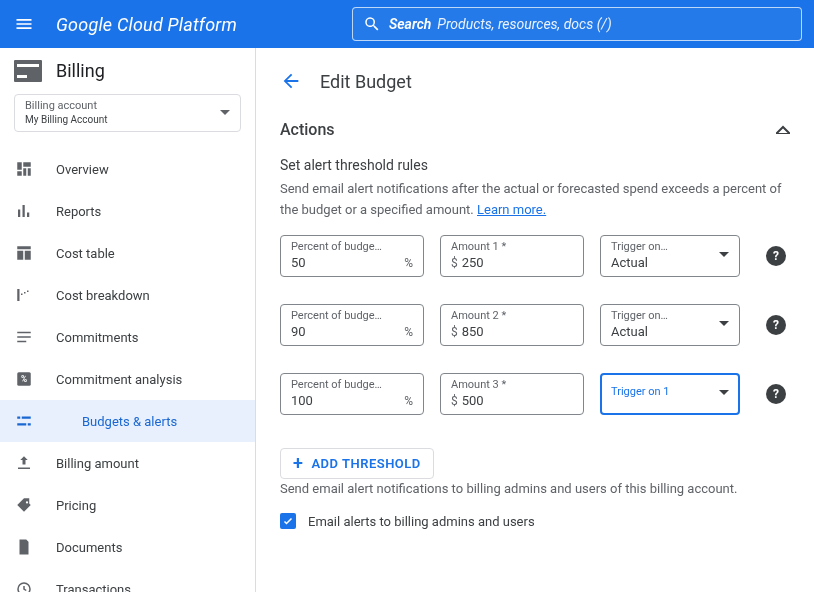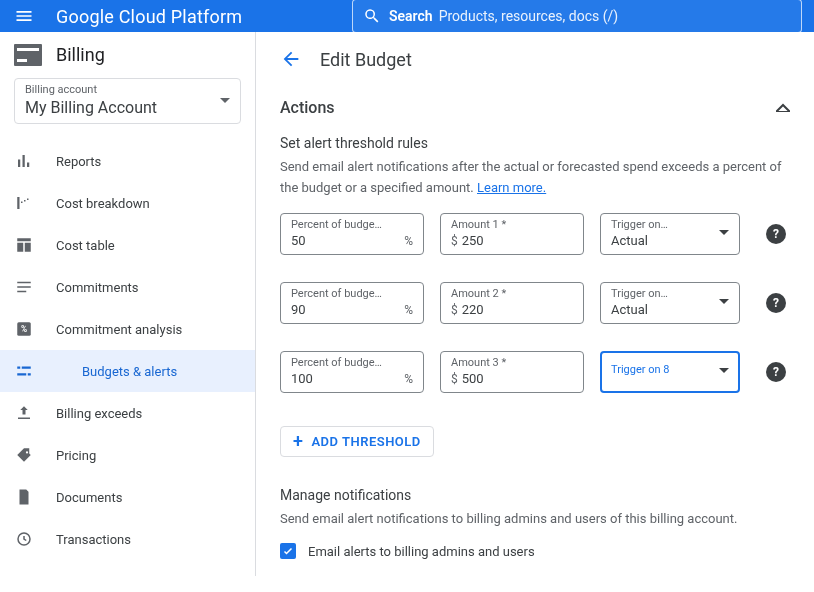--- a/index.html
+++ b/index.html
@@ -10,25 +10,26 @@
       color: #3c4043;
       background: #fff;
       width: 814px;
       height: 592px;
       overflow: hidden;
     }
 
     
     .topbar {
       background: #1a73e8;
-      height: 32px;
+      height: 48px;
       display: flex;
       align-items: center;
       color: #fff;
       padding: 0 12px;
+      font-style: italic;
     }
     .topbar .menu-icon {
       width: 24px; height: 24px;
       display: inline-flex; align-items: center; justify-content: center;
       margin-right: 20px;
     }
     .topbar .logo {
       font-size: 18px; font-weight: 400;
       letter-spacing: 0.2px;
     }
@@ -43,37 +44,37 @@
       align-items: center;
       padding: 0 10px;
       color: #fff;
     }
     .searchbox .search-label { font-weight: 600; margin-left: 8px; margin-right: 6px; font-size: 14px; }
     .searchbox .search-ph { font-size: 14px; color: rgba(255,255,255,0.9); font-weight: 400; }
 
     
     .content { display: flex; height: calc(100% - 48px); }
     .sidebar { width: 256px; border-right: 1px solid #dadce0; }
-    .main { flex: 1; padding: 0 24px 20px 24px; overflow: hidden; position: relative; }
+    .main { flex: 1; padding: 6px 24px 20px 24px; overflow: hidden; position: relative; }
 
     
     .sidebar-header { display: flex; align-items: flex-start; padding: 12px 20px 8px 14px; }
     .billing-icon { width: 28px; height: 22px; background: #5f6368; position: relative; margin-right: 14px; border-radius: 1px; }
     .billing-icon::before { content:""; position:absolute; top:4px; left:3px; right:3px; height:3px; background:#fff; }
     .billing-icon::after { content:""; position:absolute; bottom:4px; left:3px; width:10px; height:3px; background:#fff; }
     .sidebar-title { font-size: 18px; color: #202124; }
     .account-container { padding: 4px 14px 12px 14px; }
     .account-box {
       border: 1px solid #dadce0;
       border-radius: 4px;
       padding: 4px 10px 6px 10px;
       position: relative;
     }
     .account-label { font-size: 11px; color: #5f6368; }
-    .account-value { font-size: 16px; color: #3c4043; margin-top: 2px; }
+    .account-value { font-size: 10px; color: #3c4043; margin-top: 2px; }
     .account-caret { position: absolute; right: 10px; top: 50%; transform: translateY(-50%); }
 
     .nav-list { list-style: none; padding: 0; margin: 4px 0 0 0; }
     .nav-item {
       display: flex;
       align-items: center;
       padding: 11px 14px;
       font-size: 13px;
       color: #3c4043;
       cursor: pointer;
@@ -190,40 +191,48 @@
           <svg width="10" height="6" viewBox="0 0 10 6">
               <path d="M0 0l5 5 5-5z" fill="#5f6368"></path>
             </svg>
         </span>
       </div>
     </div>
     <ul class="nav-list">
       <li class="nav-item">
         <span class="nav-icon">
             <svg width="18" height="18" viewBox="0 0 24 24" fill="currentColor">
+              <path d="M3 3h6v10H3zM11 3h10v6H11zM11 11h4v10h-4zM17 11h4v10h-4zM3 15h6v6H3z"></path>
+            </svg>
+          </span>
+        <span>Overview</span>
+      </li>
+      <li class="nav-item">
+        <span class="nav-icon">
+            <svg width="18" height="18" viewBox="0 0 24 24" fill="currentColor">
               <path d="M4 10h3v10H4zM10 4h3v16h-3zM16 14h3v6h-3z"></path>
             </svg>
           </span>
         <span>Reports</span>
       </li>
       <li class="nav-item">
         <span class="nav-icon">
             <svg width="18" height="18" viewBox="0 0 24 24" fill="currentColor">
+              <path d="M3 3h18v4H3zM3 9h8v12H3zM13 9h8v12h-8z"></path>
+            </svg>
+          </span>
+        <span>Cost table</span>
+      </li>
+      <li class="nav-item">
+        <span class="nav-icon">
+            <svg width="18" height="18" viewBox="0 0 24 24" fill="currentColor">
               <path d="M3 4h3v16H3zM8 10h2v2H8zM12 8h2v2h-2zM16 6h2v2h-2z"></path>
             </svg>
           </span>
         <span>Cost breakdown</span>
-      </li>
-      <li class="nav-item">
-        <span class="nav-icon">
-            <svg width="18" height="18" viewBox="0 0 24 24" fill="currentColor">
-              <path d="M3 3h18v4H3zM3 9h8v12H3zM13 9h8v12h-8z"></path>
-            </svg>
-          </span>
-        <span>Cost table</span>
       </li>
       <li class="nav-item">
         <span class="nav-icon">
             <svg width="18" height="18" viewBox="0 0 24 24" fill="currentColor">
               <path d="M3 5h18v2H3zM3 11h18v2H3zM3 17h12v2H3z"></path>
             </svg>
           </span>
         <span>Commitments</span>
       </li>
       <li class="nav-item">
@@ -242,21 +251,21 @@
             </svg>
           </span>
         <span>Budgets &amp; alerts</span>
       </li>
       <li class="nav-item">
         <span class="nav-icon">
             <svg width="18" height="18" viewBox="0 0 24 24" fill="currentColor">
               <path d="M12 3l5 5h-3v6h-4V8H7zM4 18h16v2H4z"></path>
             </svg>
           </span>
-        <span>Billing exceeds</span>
+        <span>Billing amount</span>
       </li>
       <li class="nav-item">
         <span class="nav-icon">
             <svg width="18" height="18" viewBox="0 0 24 24" fill="currentColor">
               <path d="M21 12l-9 9-9-9 9-9h7v7zM16 7a1.5 1.5 0 1 0 0 3 1.5 1.5 0 0 0 0-3z"></path>
             </svg>
           </span>
         <span>Pricing</span>
       </li>
       <li class="nav-item">
@@ -330,21 +339,21 @@
       </div>
 
       <div class="rule-row">
         <div class="field percent">
           <div class="field-label">Percent of budge…</div>
           <div class="field-value">90</div>
           <span class="percent-unit">%</span>
         </div>
         <div class="field amount">
           <div class="field-label">Amount 2 *</div>
-          <div class="field-value"><span class="dollar">$</span><span>220</span></div>
+          <div class="field-value"><span class="dollar">$</span><span>850</span></div>
         </div>
         <div class="field trigger">
           <div style="flex:1">
             <div class="field-label">Trigger on…</div>
             <div class="field-value">Actual</div>
           </div>
           <span class="trigger-caret">
               <svg width="10" height="6" viewBox="0 0 10 6">
                 <path d="M0 0l5 5 5-5z" fill="#3c4043"></path>
               </svg>
@@ -358,39 +367,38 @@
           <div class="field-label">Percent of budge…</div>
           <div class="field-value">100</div>
           <span class="percent-unit">%</span>
         </div>
         <div class="field amount">
           <div class="field-label">Amount 3 *</div>
           <div class="field-value"><span class="dollar">$</span><span>500</span></div>
         </div>
         <div class="field trigger focused">
           <div style="flex:1">
-            <div class="field-label">Trigger on 8</div>
+            <div class="field-label">Trigger on 1</div>
             <div class="field-value"></div>
           </div>
           <span class="trigger-caret">
               <svg width="10" height="6" viewBox="0 0 10 6">
                 <path d="M0 0l5 5 5-5z" fill="#3c4043"></path>
               </svg>
             </span>
         </div>
         <span class="help">?</span>
       </div>
     </div>
 
     <div class="add-threshold">
       <span class="plus">+</span>
       <span>ADD THRESHOLD</span>
     </div>
 
-    <div class="subhead" style="margin-top:30px">Manage notifications</div>
     <div class="desc">Send email alert notifications to billing admins and users of this billing account.</div>
 
     <div class="checkbox-row">
       <span class="cb">
         <svg width="12" height="12" viewBox="0 0 24 24" fill="none" stroke="#fff" stroke-width="3">
             <path d="M5 13l4 4 10-10"></path>
           </svg>
       </span>
       <span>Email alerts to billing admins and users</span>
     </div>

